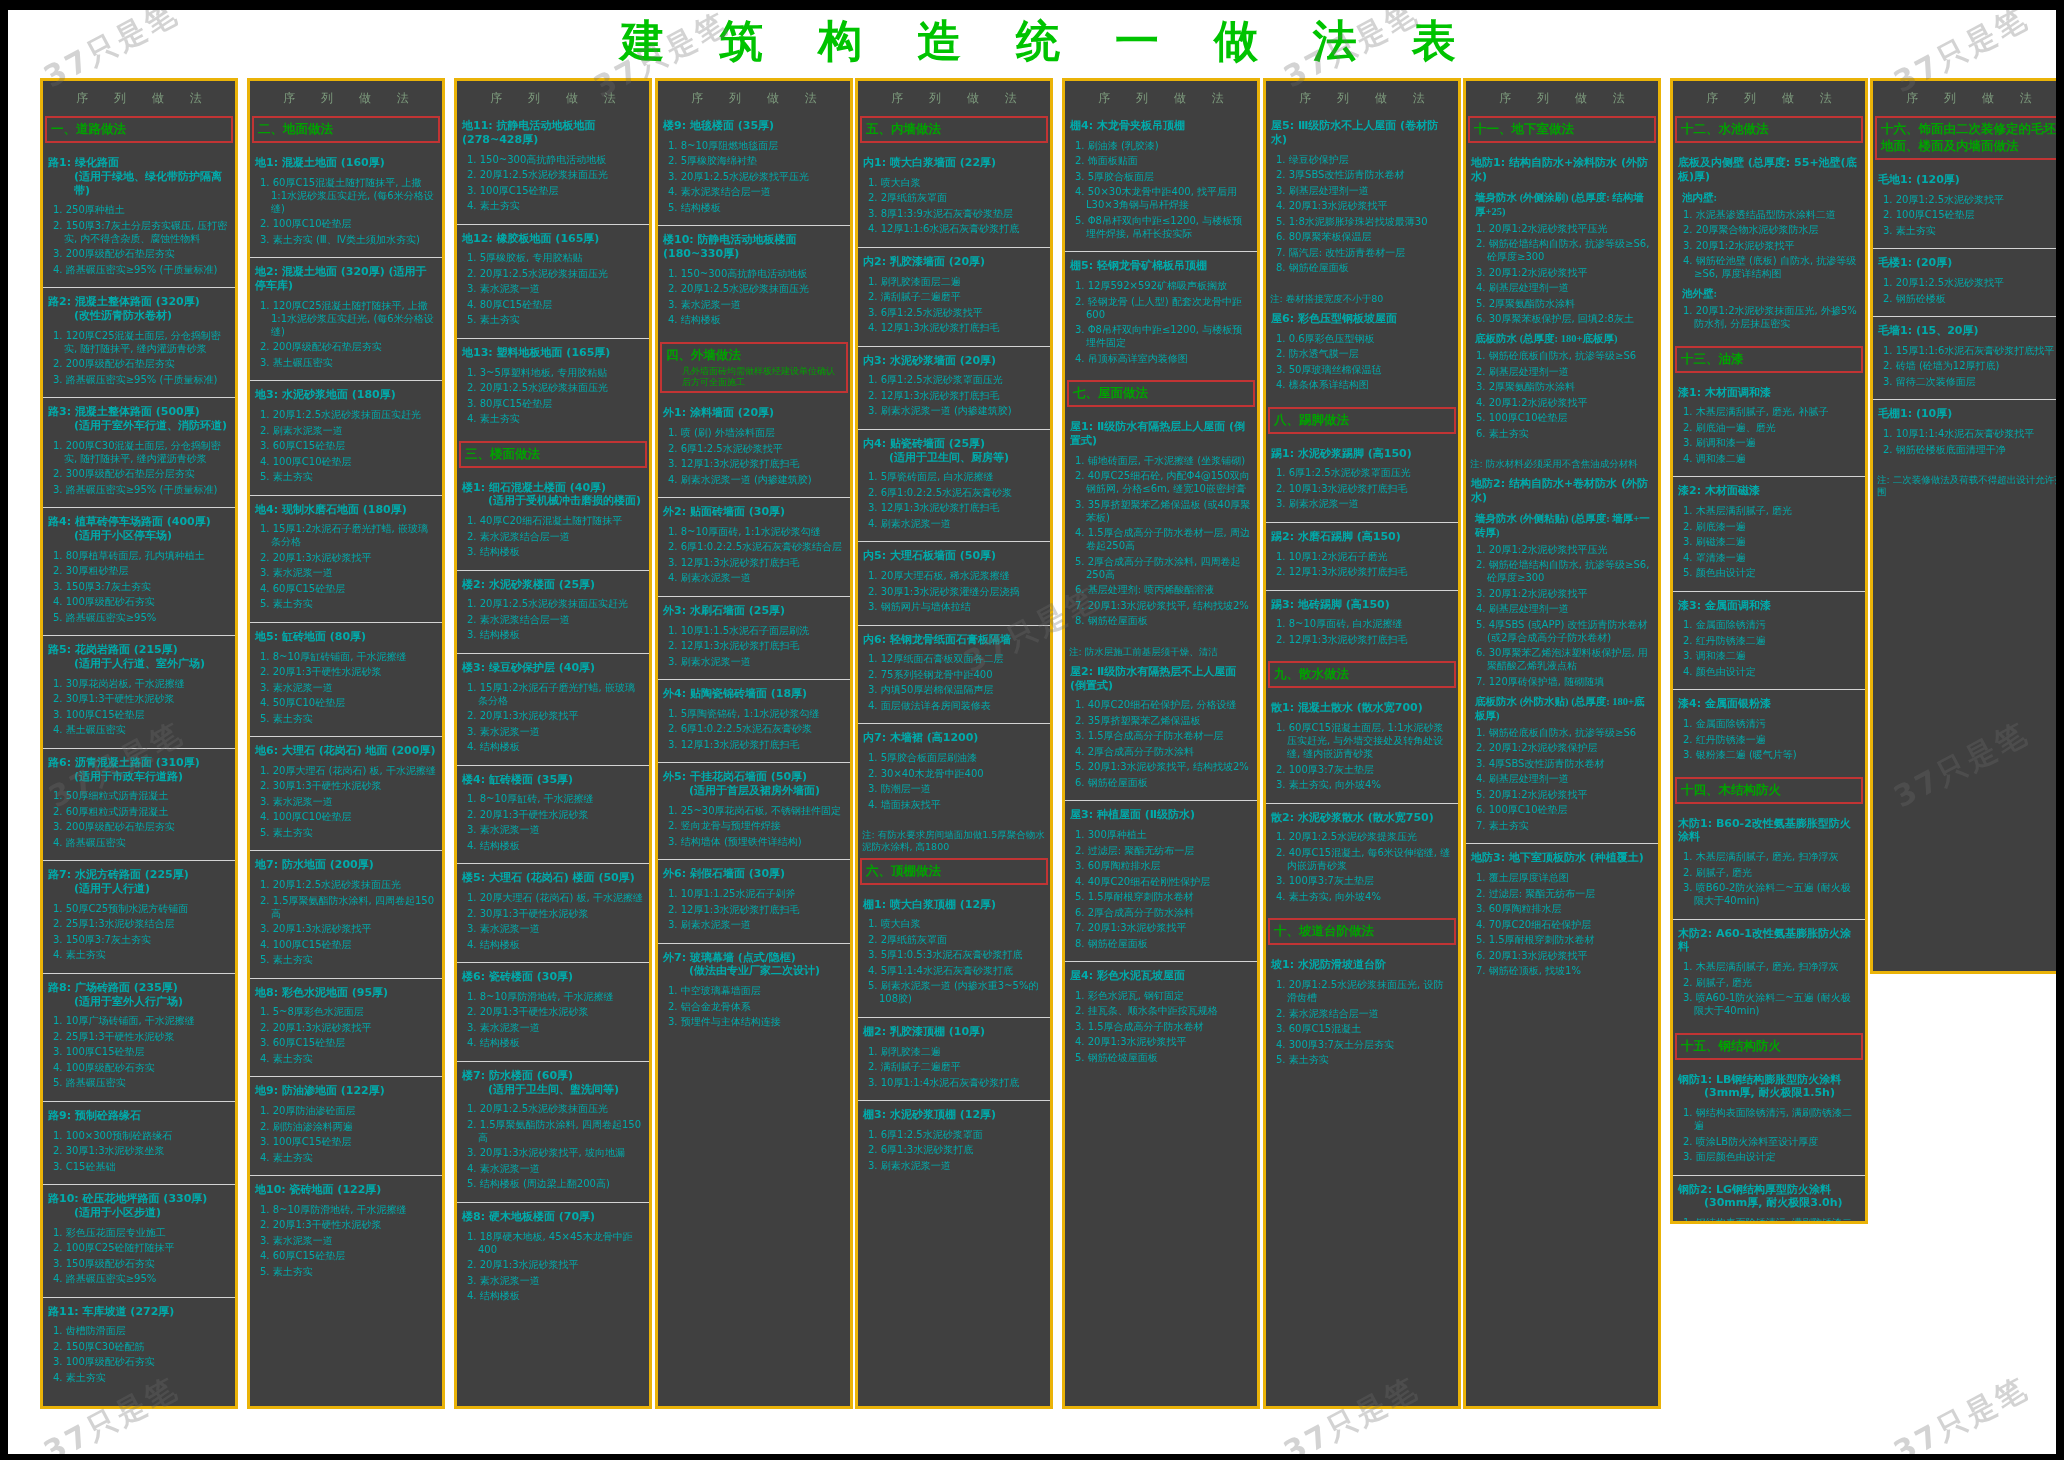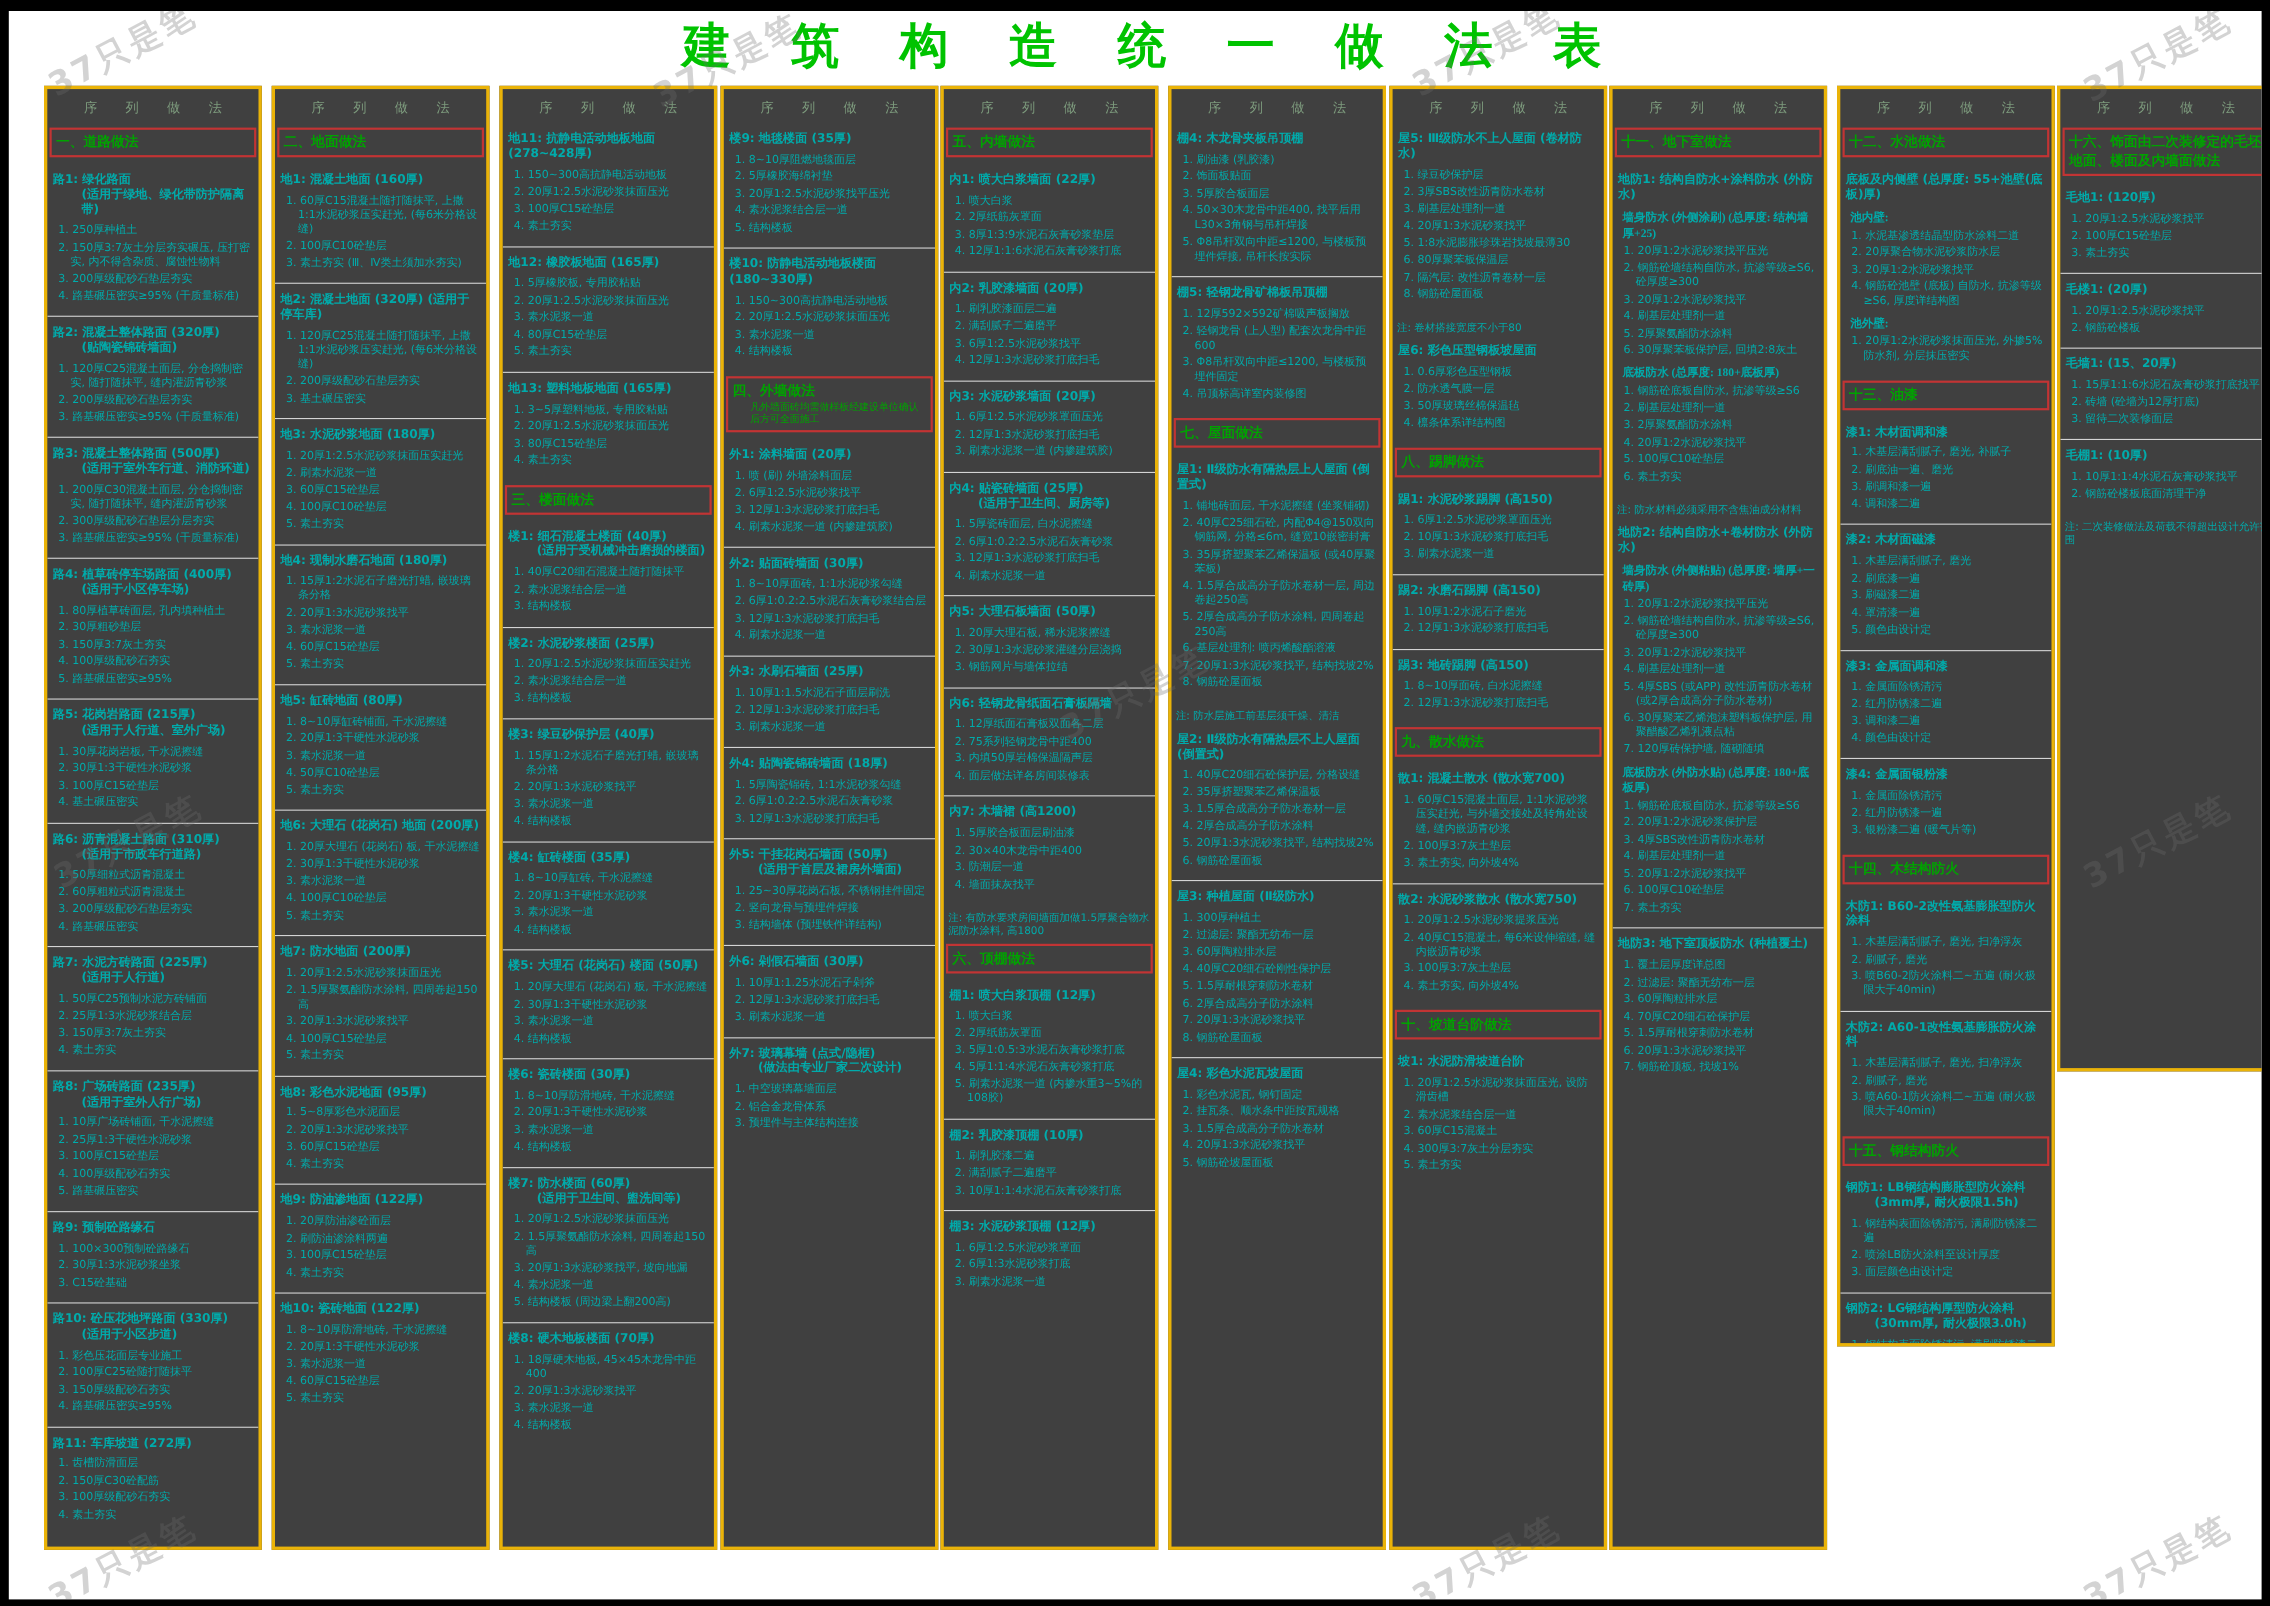--- a/index.html
+++ b/index.html
@@ -36,21 +36,21 @@
           <div class="colhead">序 列 做 法</div>
           <div class="sec">一、道路做法</div>
           <div class="grp">
             <div class="h">路1: 绿化路面<div class="h2">(适用于绿地、绿化带防护隔离带)</div></div>
             <div class="it">1. 250厚种植土</div>
             <div class="it">2. 150厚3:7灰土分层夯实碾压, 压打密实, 内不得含杂质、腐蚀性物料</div>
             <div class="it">3. 200厚级配砂石垫层夯实</div>
             <div class="it">4. 路基碾压密实≥95% (干质量标准)</div>
           </div>
           <div class="grp">
-            <div class="h">路2: 混凝土整体路面 (320厚)<div class="h2">(贴陶瓷锦砖墙面)</div></div>
+            <div class="h">路2: 混凝土整体路面 (320厚)<div class="h2">(改性沥青防水卷材)</div></div>
             <div class="it">1. 120厚C25混凝土面层, 分仓捣制密实, 随打随抹平, 缝内灌沥青砂浆</div>
             <div class="it">2. 200厚级配砂石垫层夯实</div>
             <div class="it">3. 路基碾压密实≥95% (干质量标准)</div>
           </div>
           <div class="grp">
             <div class="h">路3: 混凝土整体路面 (500厚)<div class="h2">(适用于室外车行道、消防环道)</div></div>
             <div class="it">1. 200厚C30混凝土面层, 分仓捣制密实, 随打随抹平, 缝内灌沥青砂浆</div>
             <div class="it">2. 300厚级配砂石垫层分层夯实</div>
             <div class="it">3. 路基碾压密实≥95% (干质量标准)</div>
           </div>

